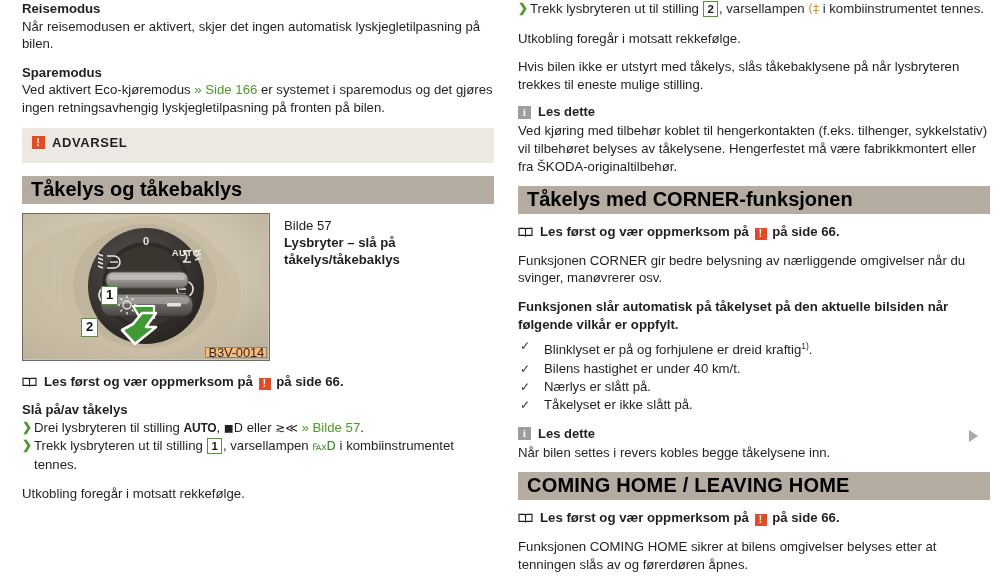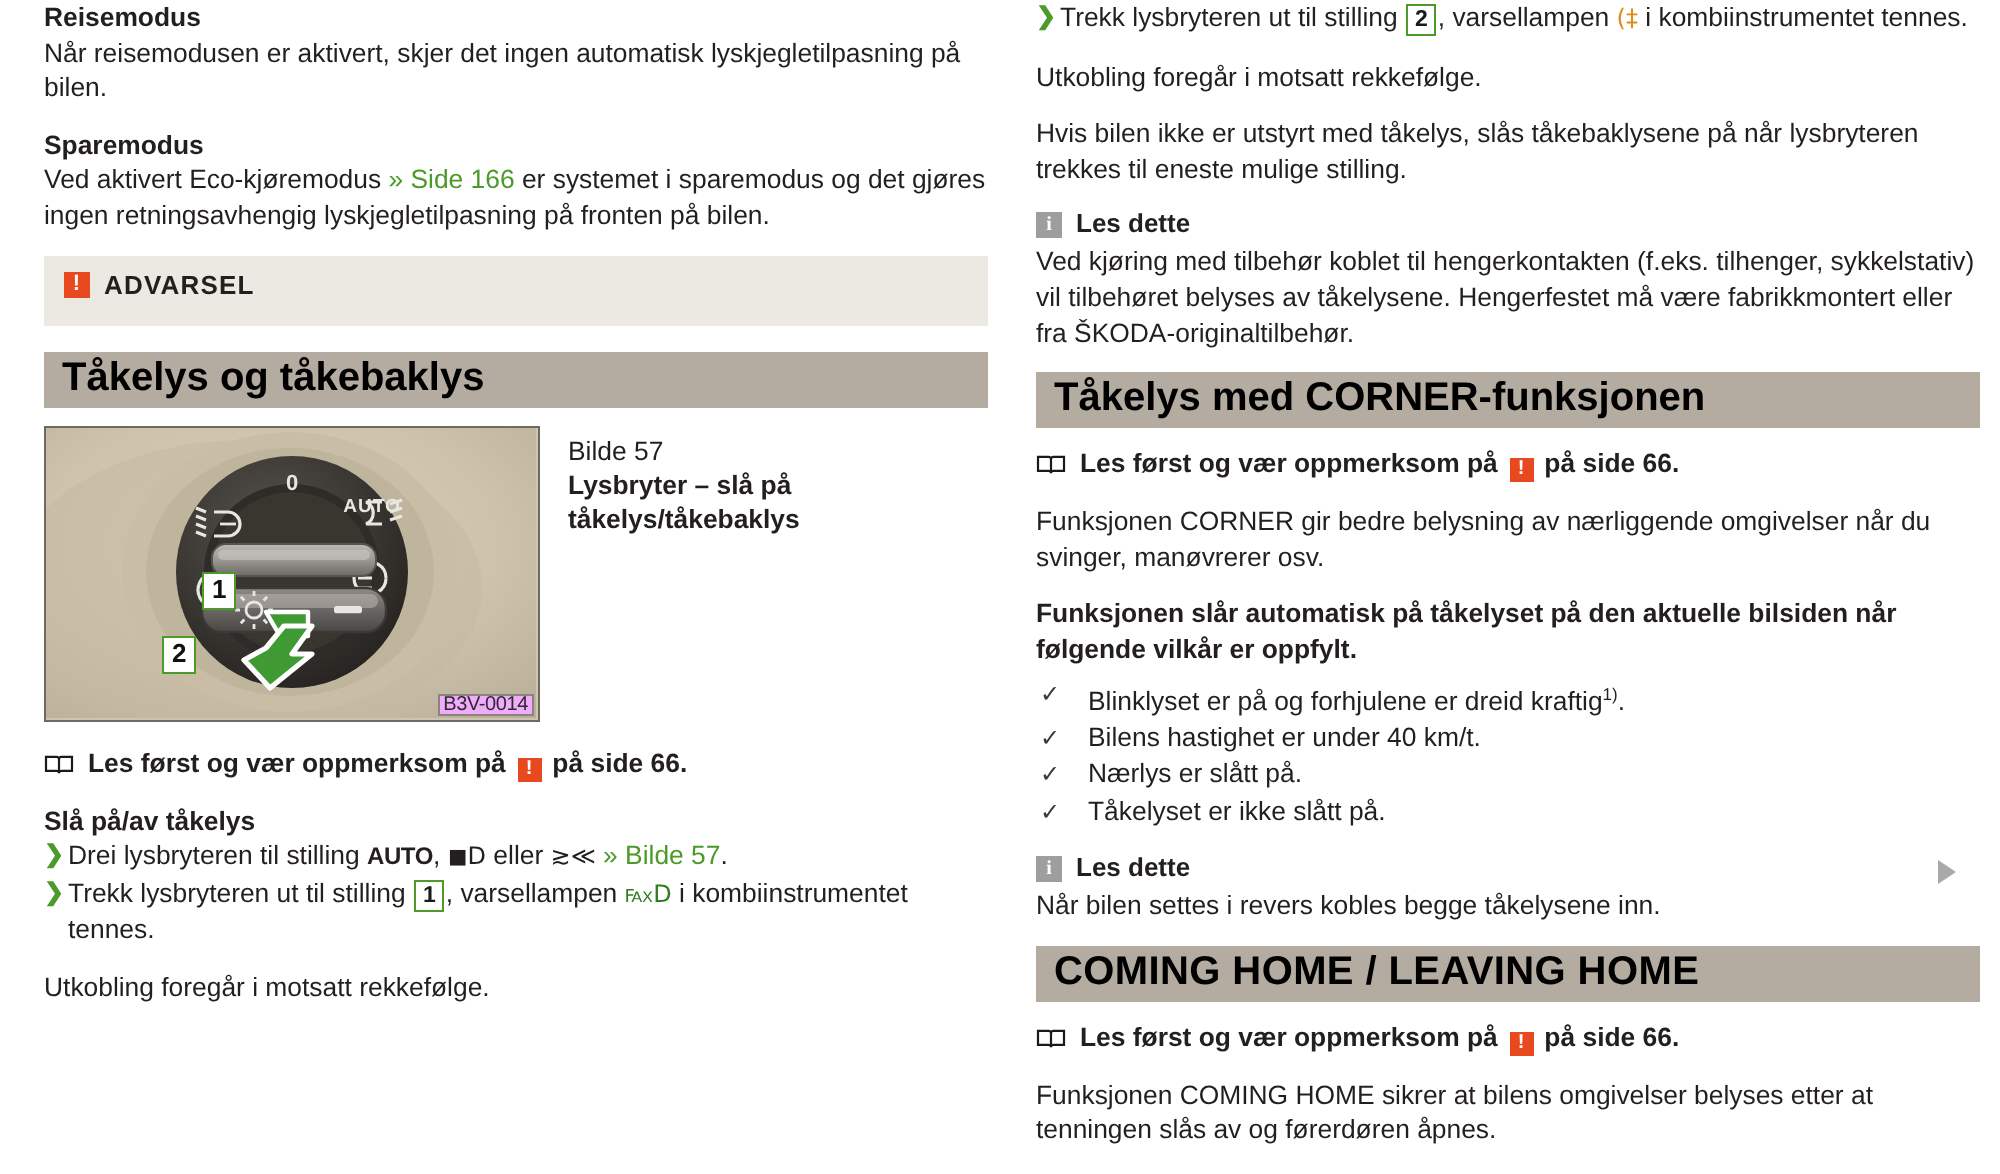--- a/index.html
+++ b/index.html
@@ -214,23 +214,23 @@
     padding-left: 14px;
     font-size: 13.2px;
     line-height: 17.4px;
     padding-top: 4px;
   }
   .figure-caption .cap-num { font-weight: normal; text-align: center; }
   .figure-caption .cap-title { font-weight: bold; display: block; }
   .imgcode {
     position: absolute;
     right: 2px; bottom: 2px;
-    background: #f0abfc;
+    background: #fdba74;
     border: 1px solid #8a857c;
-    font-size: 10px;
+    font-size: 13px;
     line-height: 9px;
     padding: 0px 2px;
     color: #2b2b2b;
     font-family: "Liberation Sans", sans-serif;
     letter-spacing: -.2px;
   }
   .callout {
     position: absolute;
     background: #ffffff;
     border: 1.4px solid #4c9a2a;

